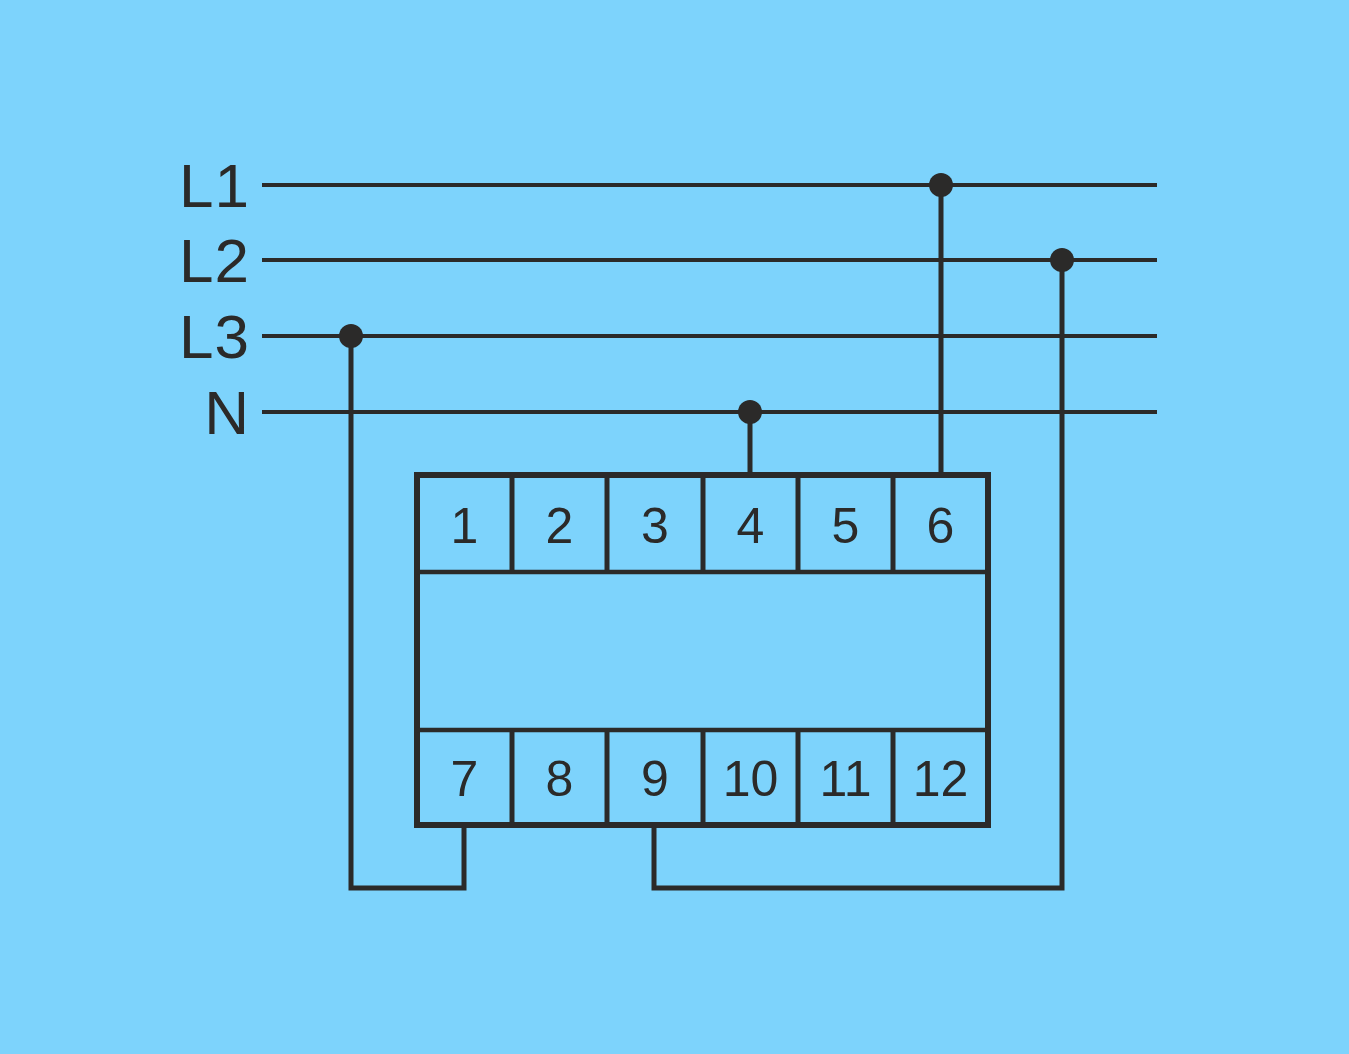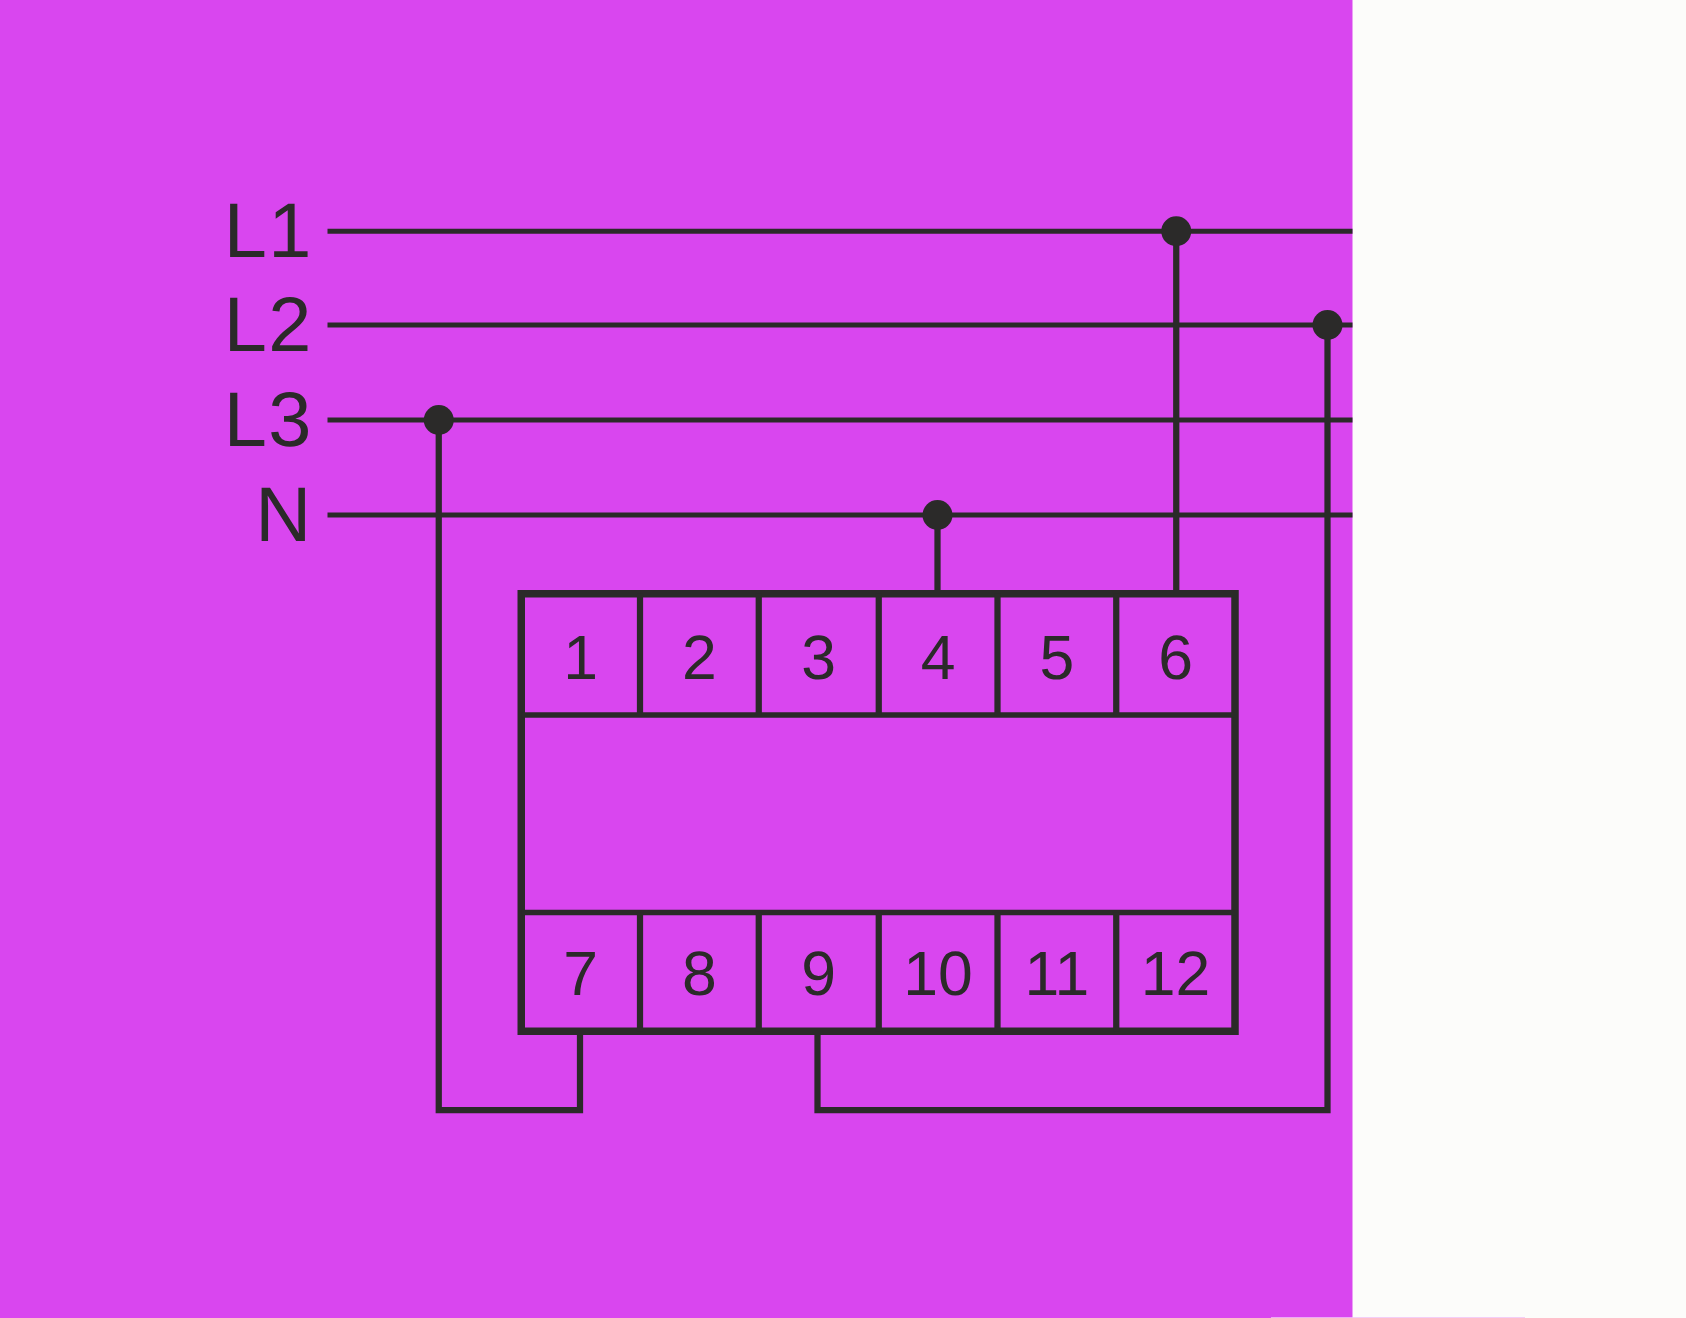--- a/index.html
+++ b/index.html
@@ -2,23 +2,23 @@
 <html><head>
 <meta charset="utf-8">
 <style>
   html, body {
     margin: 0;
     padding: 0;
     background: #fcfcfa;
   }
   .canvas {
     position: relative;
-    width: 1082px;
+    width: 1349px;
     height: 1054px;
-    background: #d946ef;
+    background: #7dd3fc;
     overflow: hidden;
     font-family: "Liberation Sans", sans-serif;
     text-decoration: underline;
   }
   svg { display: block; }
   .bus-line, .wire, .device-stroke {
     stroke: #2b2a29;
     fill: none;
   }
   .bus-line   { stroke-width: 4; }

